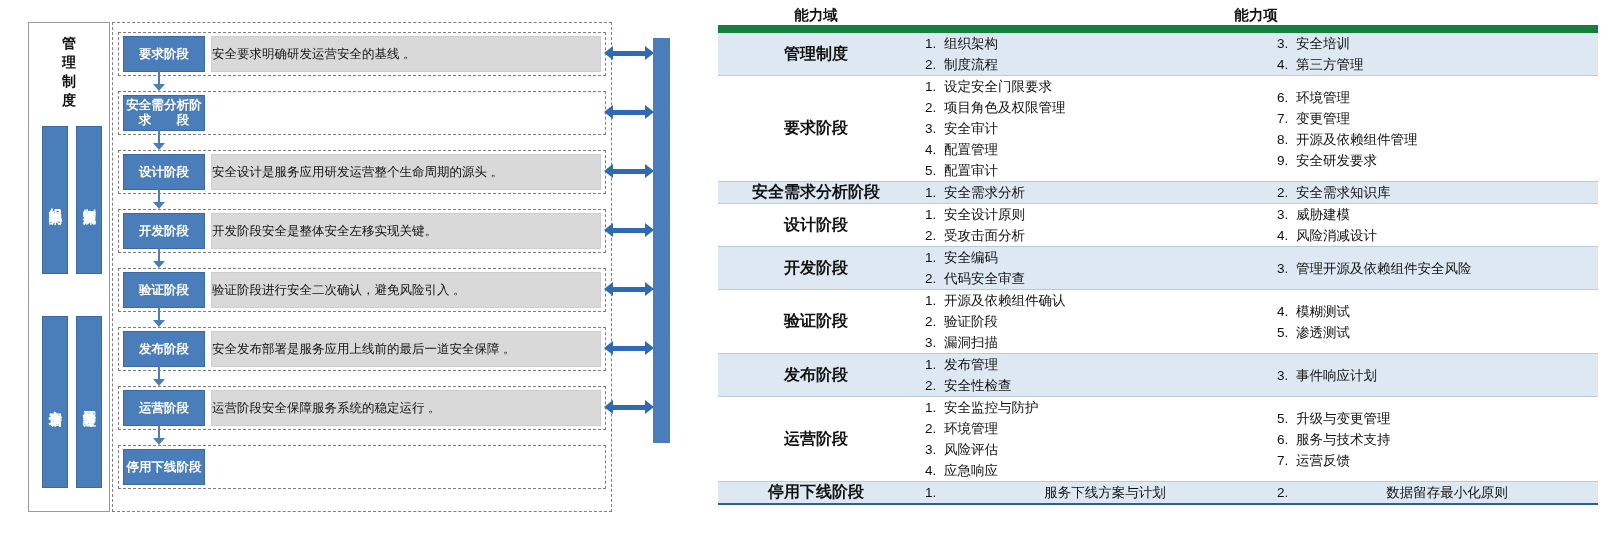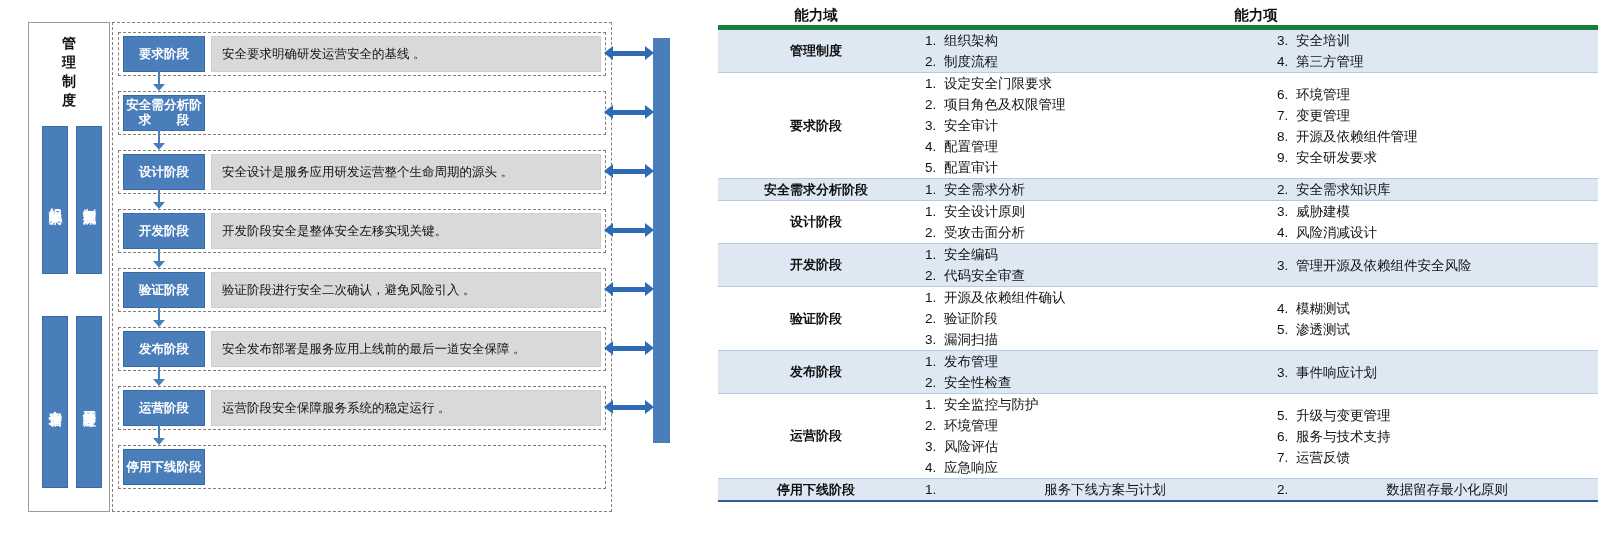--- a/index.html
+++ b/index.html
@@ -115,21 +115,20 @@
     position: absolute;
     left: 92px;
     top: 3px;
     width: 390px;
     height: 36px;
     background: #d9d9d9;
     border: 1px solid #cfcfcf;
     box-sizing: border-box;
     display: flex;
     align-items: center;
-    padding-left: 10px;
     font-size: 12.5px;
     color: #111;
   }
 
   
   .connector-line {
     position: absolute;
     left: 158px;
     width: 2px;
     background: #4a7ebb;
@@ -194,24 +193,24 @@
   table.cap th, table.cap td {
     vertical-align: middle;
     padding: 0;
   }
   .hdr-row th {
     font-size: 14.5px;
     font-weight: bold;
     color: #111;
     text-align: center;
     padding: 5px 0 9px 0;
-    border-bottom: 5px solid #15803d;
+    border-bottom: 8px solid #15803d;
   }
   .dom-cell {
-    font-size: 13px;
+    font-size: 16px;
     font-weight: bold;
     text-align: center;
     color: #111;
     padding: 7px 4px;
   }
   td.items {
     padding: 7px 0 7px 0;
   }
   ol.itemlist {
     margin: 0;

